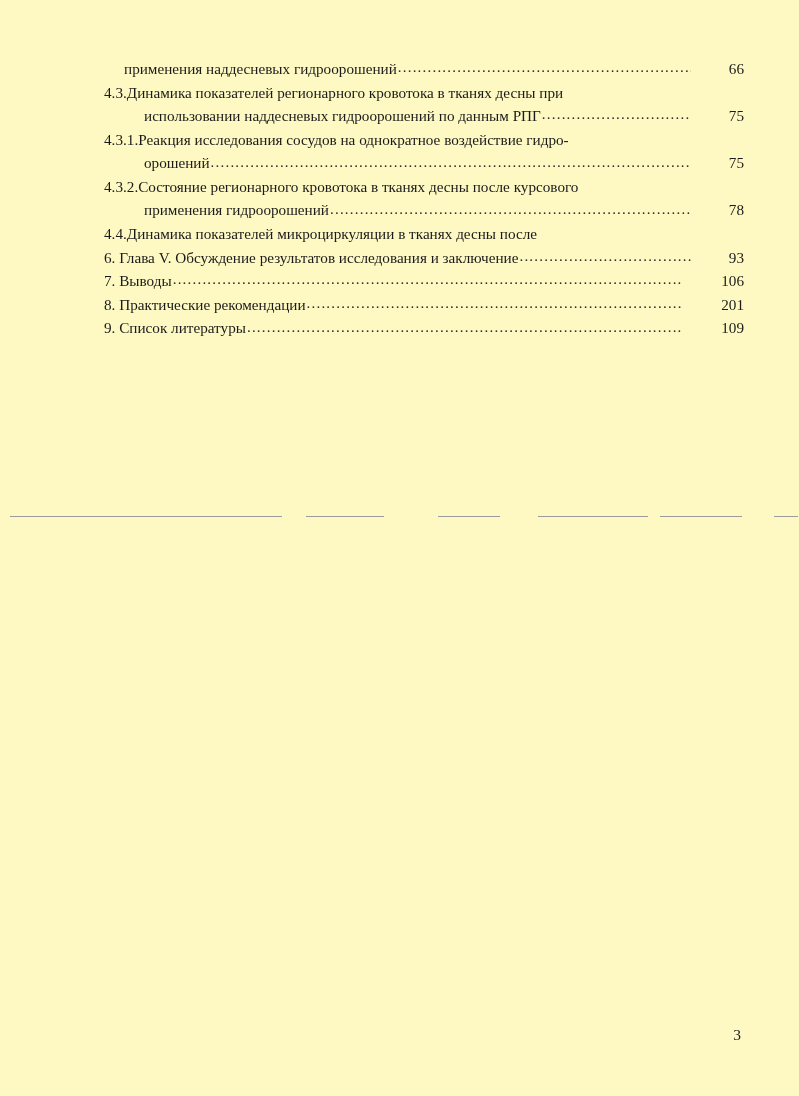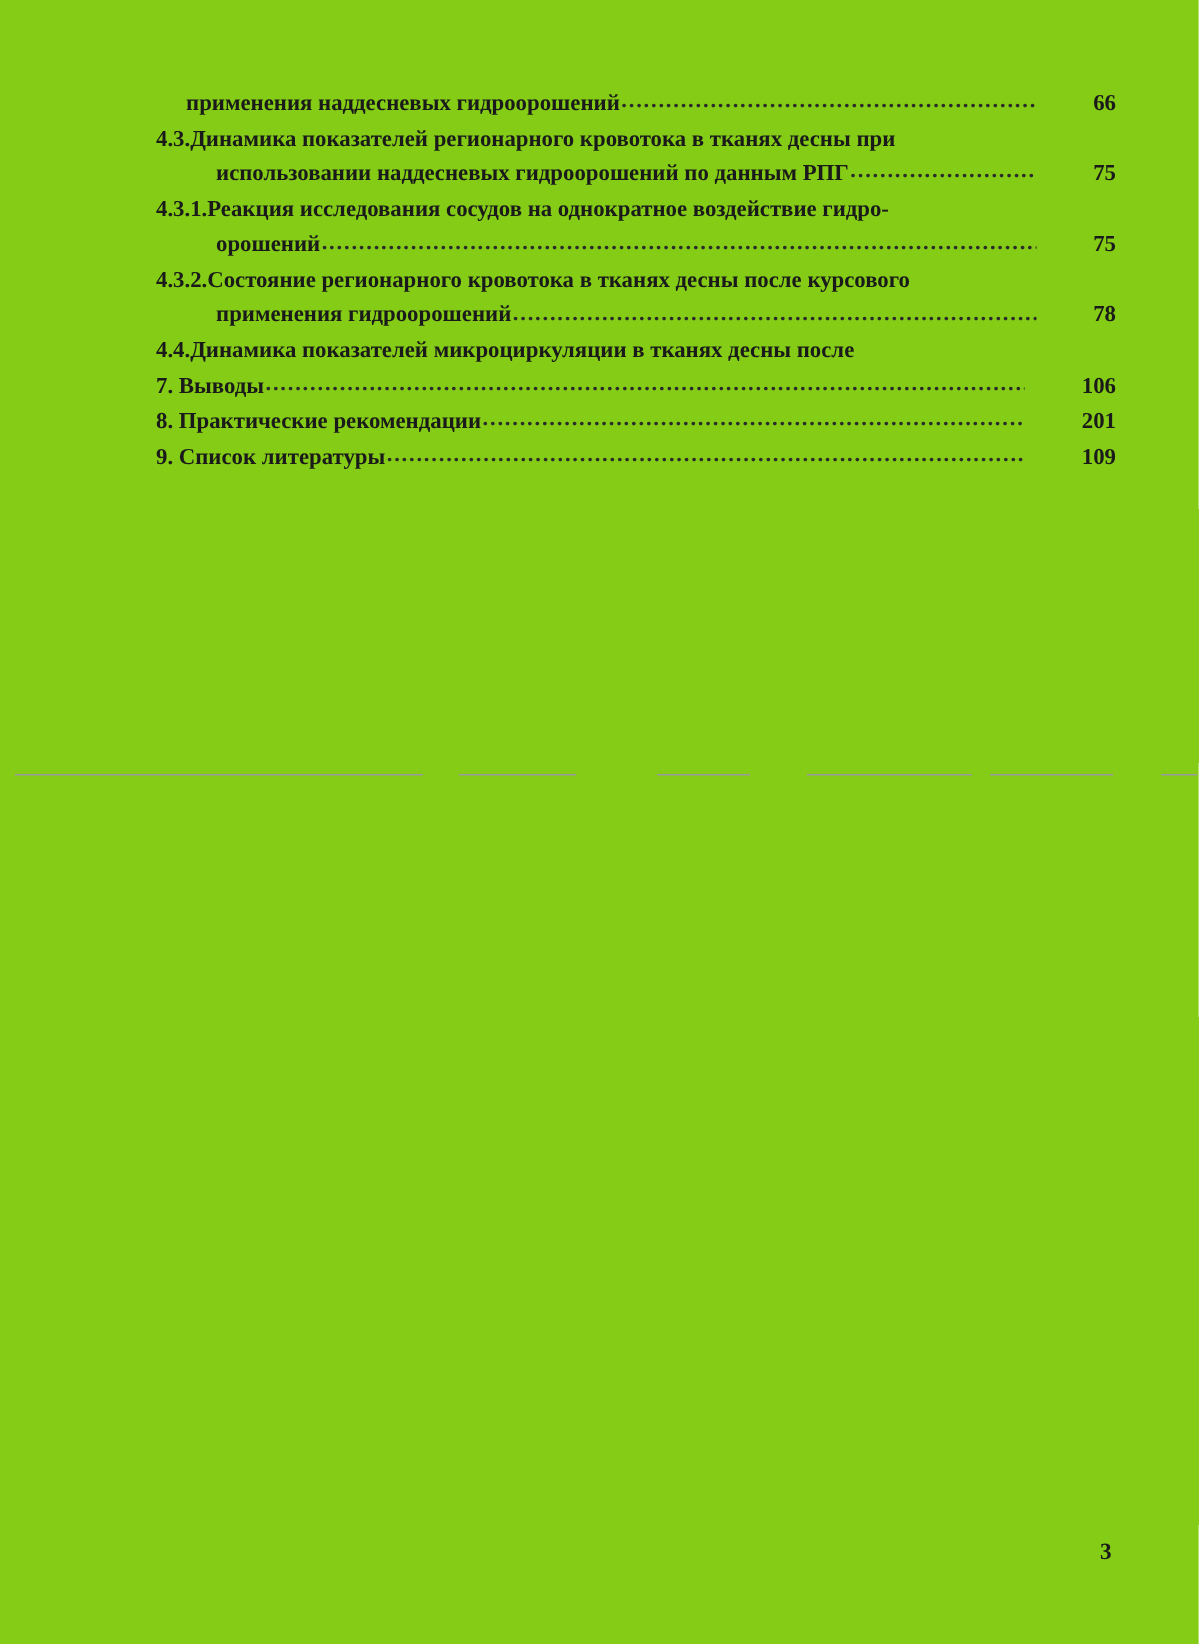--- a/index.html
+++ b/index.html
@@ -11,22 +11,21 @@
     width: 799px;
     height: 1096px;
     position: relative;
     font-family: "Liberation Serif", "DejaVu Serif", serif;
     color: #1a1a1a;
     overflow: hidden;
   }
   .page {
     position: absolute;
     inset: 0;
-    background: #84cc16;
-    font-weight: bold;
+    background: #fef9c3;
   }
   .toc {
     position: absolute;
     left: 104px;
     top: 58px;
     width: 640px;
   }
   .toc-entry {
     display: flex;
     align-items: flex-end;
@@ -127,20 +126,25 @@
         <span class="entry-text">применения гидроорошений</span>
         <span class="leader"></span>
         <span class="page-num">78</span>
       </div>
       <div class="toc-entry indent-1 no-leader">
         <span class="entry-text">4.4.Динамика показателей микроциркуляции в тканях десны после</span>
         <span class="leader"></span>
         <span class="page-num"></span>
       </div>
       <div class="toc-entry indent-1">
+        <span class="entry-text">6. Глава V. Обсуждение результатов исследования и заключение</span>
+        <span class="leader"></span>
+        <span class="page-num">93</span>
+      </div>
+      <div class="toc-entry indent-1">
         <span class="entry-text">7. Выводы</span>
         <span class="leader"></span>
         <span class="page-num">106</span>
       </div>
       <div class="toc-entry indent-1">
         <span class="entry-text">8. Практические рекомендации</span>
         <span class="leader"></span>
         <span class="page-num">201</span>
       </div>
       <div class="toc-entry indent-1">

